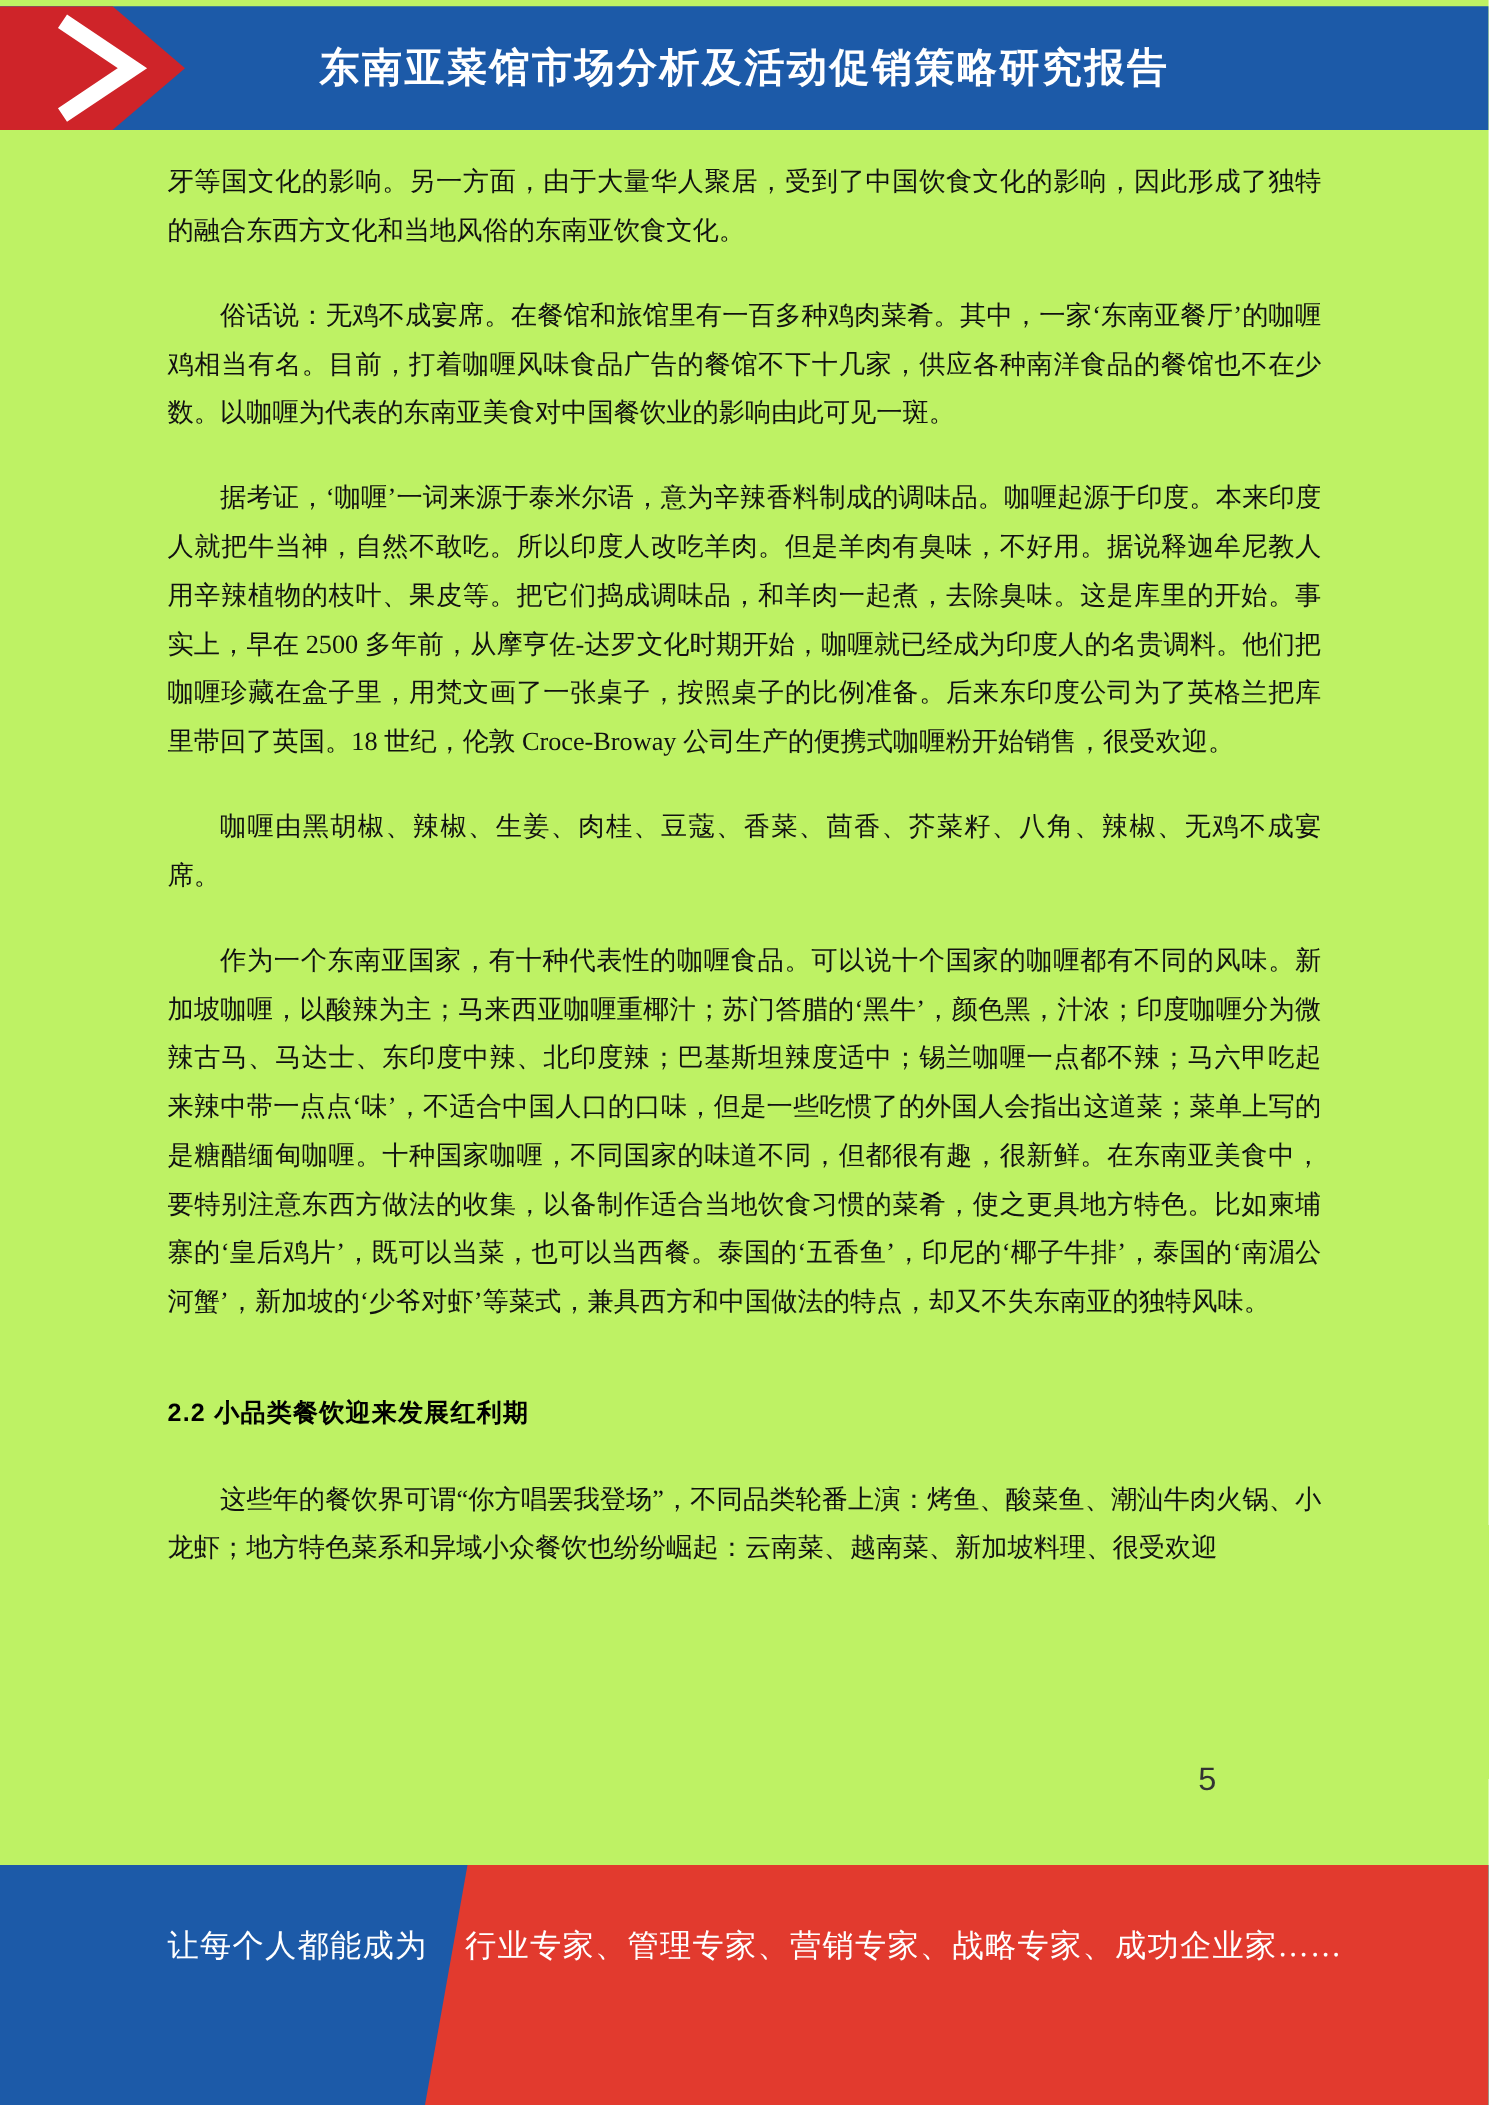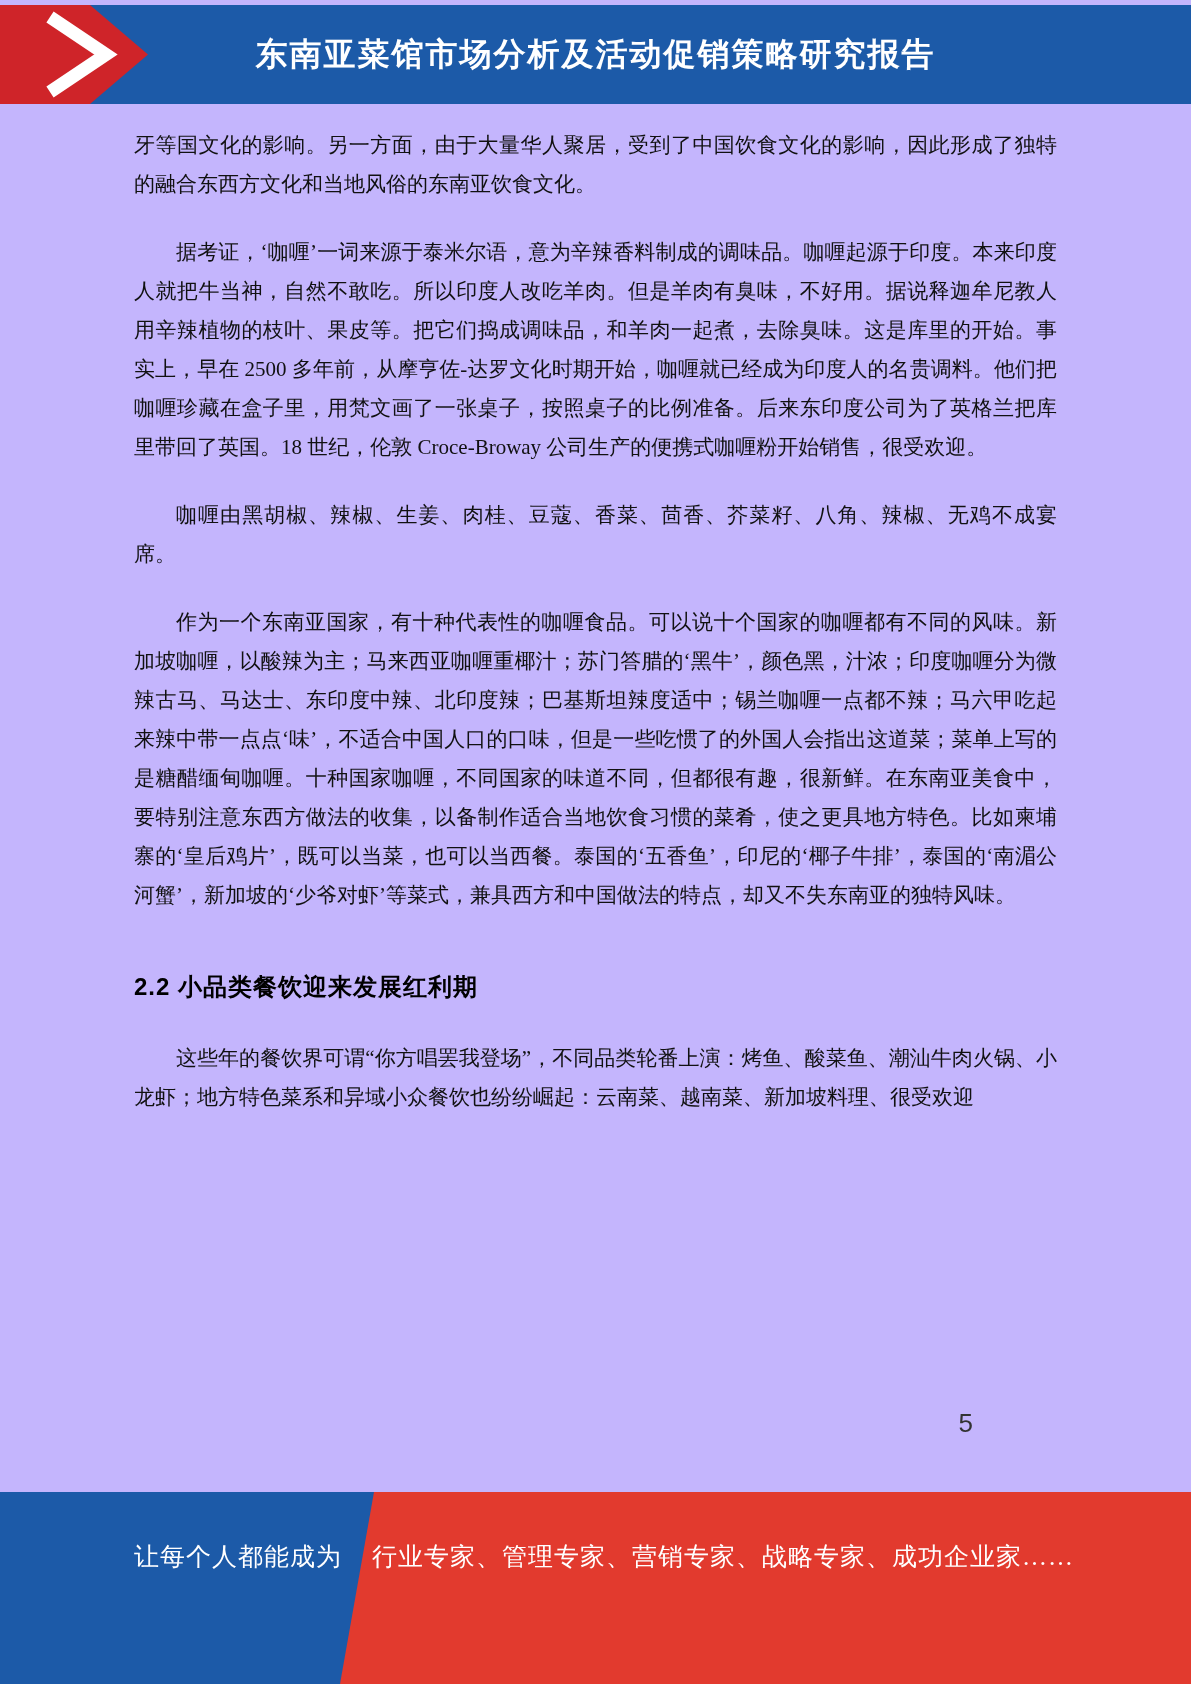--- a/index.html
+++ b/index.html
@@ -4,21 +4,21 @@
 <style>
   * { margin: 0; padding: 0; box-sizing: border-box; }
   html, body { background: #ffffff; }
   body { font-family: "Liberation Serif", "DejaVu Serif", serif; }
 
   .page {
     position: relative;
     width: 1191px;
     height: 1684px;
     margin: 0 auto;
-    background: #c4b5fd;
+    background: #bef264;
     overflow: hidden;
   }
 
   
   .header {
     position: absolute;
     top: 5px;
     left: 0;
     width: 100%;
     height: 99px;
@@ -55,21 +55,21 @@
   .content p {
     font-size: 21px;
     line-height: 39px;
     text-align: justify;
     margin: 0 0 29px 0;
   }
   .content p.indent { text-indent: 2em; }
 
   .section-heading {
     font-family: "Liberation Sans", "DejaVu Sans", sans-serif;
-    font-size: 24px;
+    font-size: 20px;
     font-weight: bold;
     color: #000000;
     margin: 56px 0 36px 0;
     letter-spacing: 1px;
   }
 
   .page-number {
     position: absolute;
     top: 1408px;
     right: 218px;
@@ -128,20 +128,21 @@
       <svg width="150" height="99" viewBox="0 0 150 99" xmlns="http://www.w3.org/2000/svg">
         <polygon points="0,0 90,0 148,49.5 90,99 0,99" fill="#cf2429"></polygon>
         <polyline points="50,12 106,49.5 50,87" fill="none" stroke="#ffffff" stroke-width="13"></polyline>
       </svg>
     </span>
     <h1 class="header-title">东南亚菜馆市场分析及活动促销策略研究报告</h1>
   </div>
 
   <div class="content">
     <p>牙等国文化的影响。另一方面，由于大量华人聚居，受到了中国饮食文化的影响，因此形成了独特的融合东西方文化和当地风俗的东南亚饮食文化。</p>
+    <p class="indent">俗话说：无鸡不成宴席。在餐馆和旅馆里有一百多种鸡肉菜肴。其中，一家‘东南亚餐厅’的咖喱鸡相当有名。目前，打着咖喱风味食品广告的餐馆不下十几家，供应各种南洋食品的餐馆也不在少数。以咖喱为代表的东南亚美食对中国餐饮业的影响由此可见一斑。</p>
     <p class="indent">据考证，‘咖喱’一词来源于泰米尔语，意为辛辣香料制成的调味品。咖喱起源于印度。本来印度人就把牛当神，自然不敢吃。所以印度人改吃羊肉。但是羊肉有臭味，不好用。据说释迦牟尼教人用辛辣植物的枝叶、果皮等。把它们捣成调味品，和羊肉一起煮，去除臭味。这是库里的开始。事实上，早在 2500 多年前，从摩亨佐-达罗文化时期开始，咖喱就已经成为印度人的名贵调料。他们把咖喱珍藏在盒子里，用梵文画了一张桌子，按照桌子的比例准备。后来东印度公司为了英格兰把库里带回了英国。18 世纪，伦敦 Croce-Broway 公司生产的便携式咖喱粉开始销售，很受欢迎。</p>
     <p class="indent">咖喱由黑胡椒、辣椒、生姜、肉桂、豆蔻、香菜、茴香、芥菜籽、八角、辣椒、无鸡不成宴席。</p>
     <p class="indent">作为一个东南亚国家，有十种代表性的咖喱食品。可以说十个国家的咖喱都有不同的风味。新加坡咖喱，以酸辣为主；马来西亚咖喱重椰汁；苏门答腊的‘黑牛’，颜色黑，汁浓；印度咖喱分为微辣古马、马达士、东印度中辣、北印度辣；巴基斯坦辣度适中；锡兰咖喱一点都不辣；马六甲吃起来辣中带一点点‘味’，不适合中国人口的口味，但是一些吃惯了的外国人会指出这道菜；菜单上写的是糖醋缅甸咖喱。十种国家咖喱，不同国家的味道不同，但都很有趣，很新鲜。在东南亚美食中，要特别注意东西方做法的收集，以备制作适合当地饮食习惯的菜肴，使之更具地方特色。比如柬埔寨的‘皇后鸡片’，既可以当菜，也可以当西餐。泰国的‘五香鱼’，印尼的‘椰子牛排’，泰国的‘南湄公河蟹’，新加坡的‘少爷对虾’等菜式，兼具西方和中国做法的特点，却又不失东南亚的独特风味。</p>
 
     <h2 class="section-heading">2.2 小品类餐饮迎来发展红利期</h2>
 
     <p class="indent">这些年的餐饮界可谓“你方唱罢我登场”，不同品类轮番上演：烤鱼、酸菜鱼、潮汕牛肉火锅、小龙虾；地方特色菜系和异域小众餐饮也纷纷崛起：云南菜、越南菜、新加坡料理、很受欢迎</p>
   </div>
 
   <div class="page-number">5</div>

